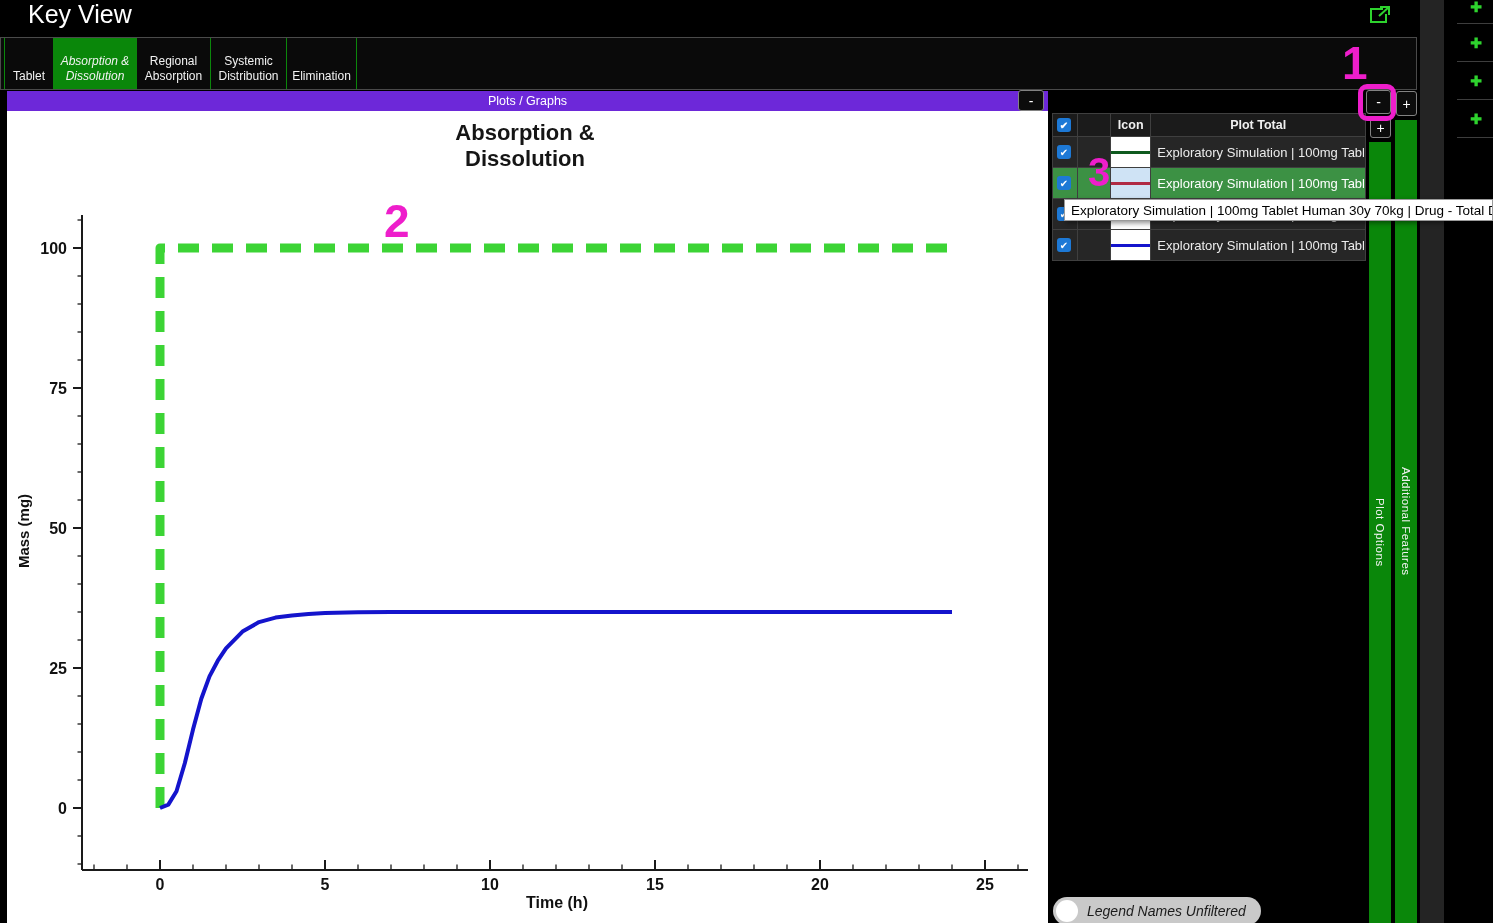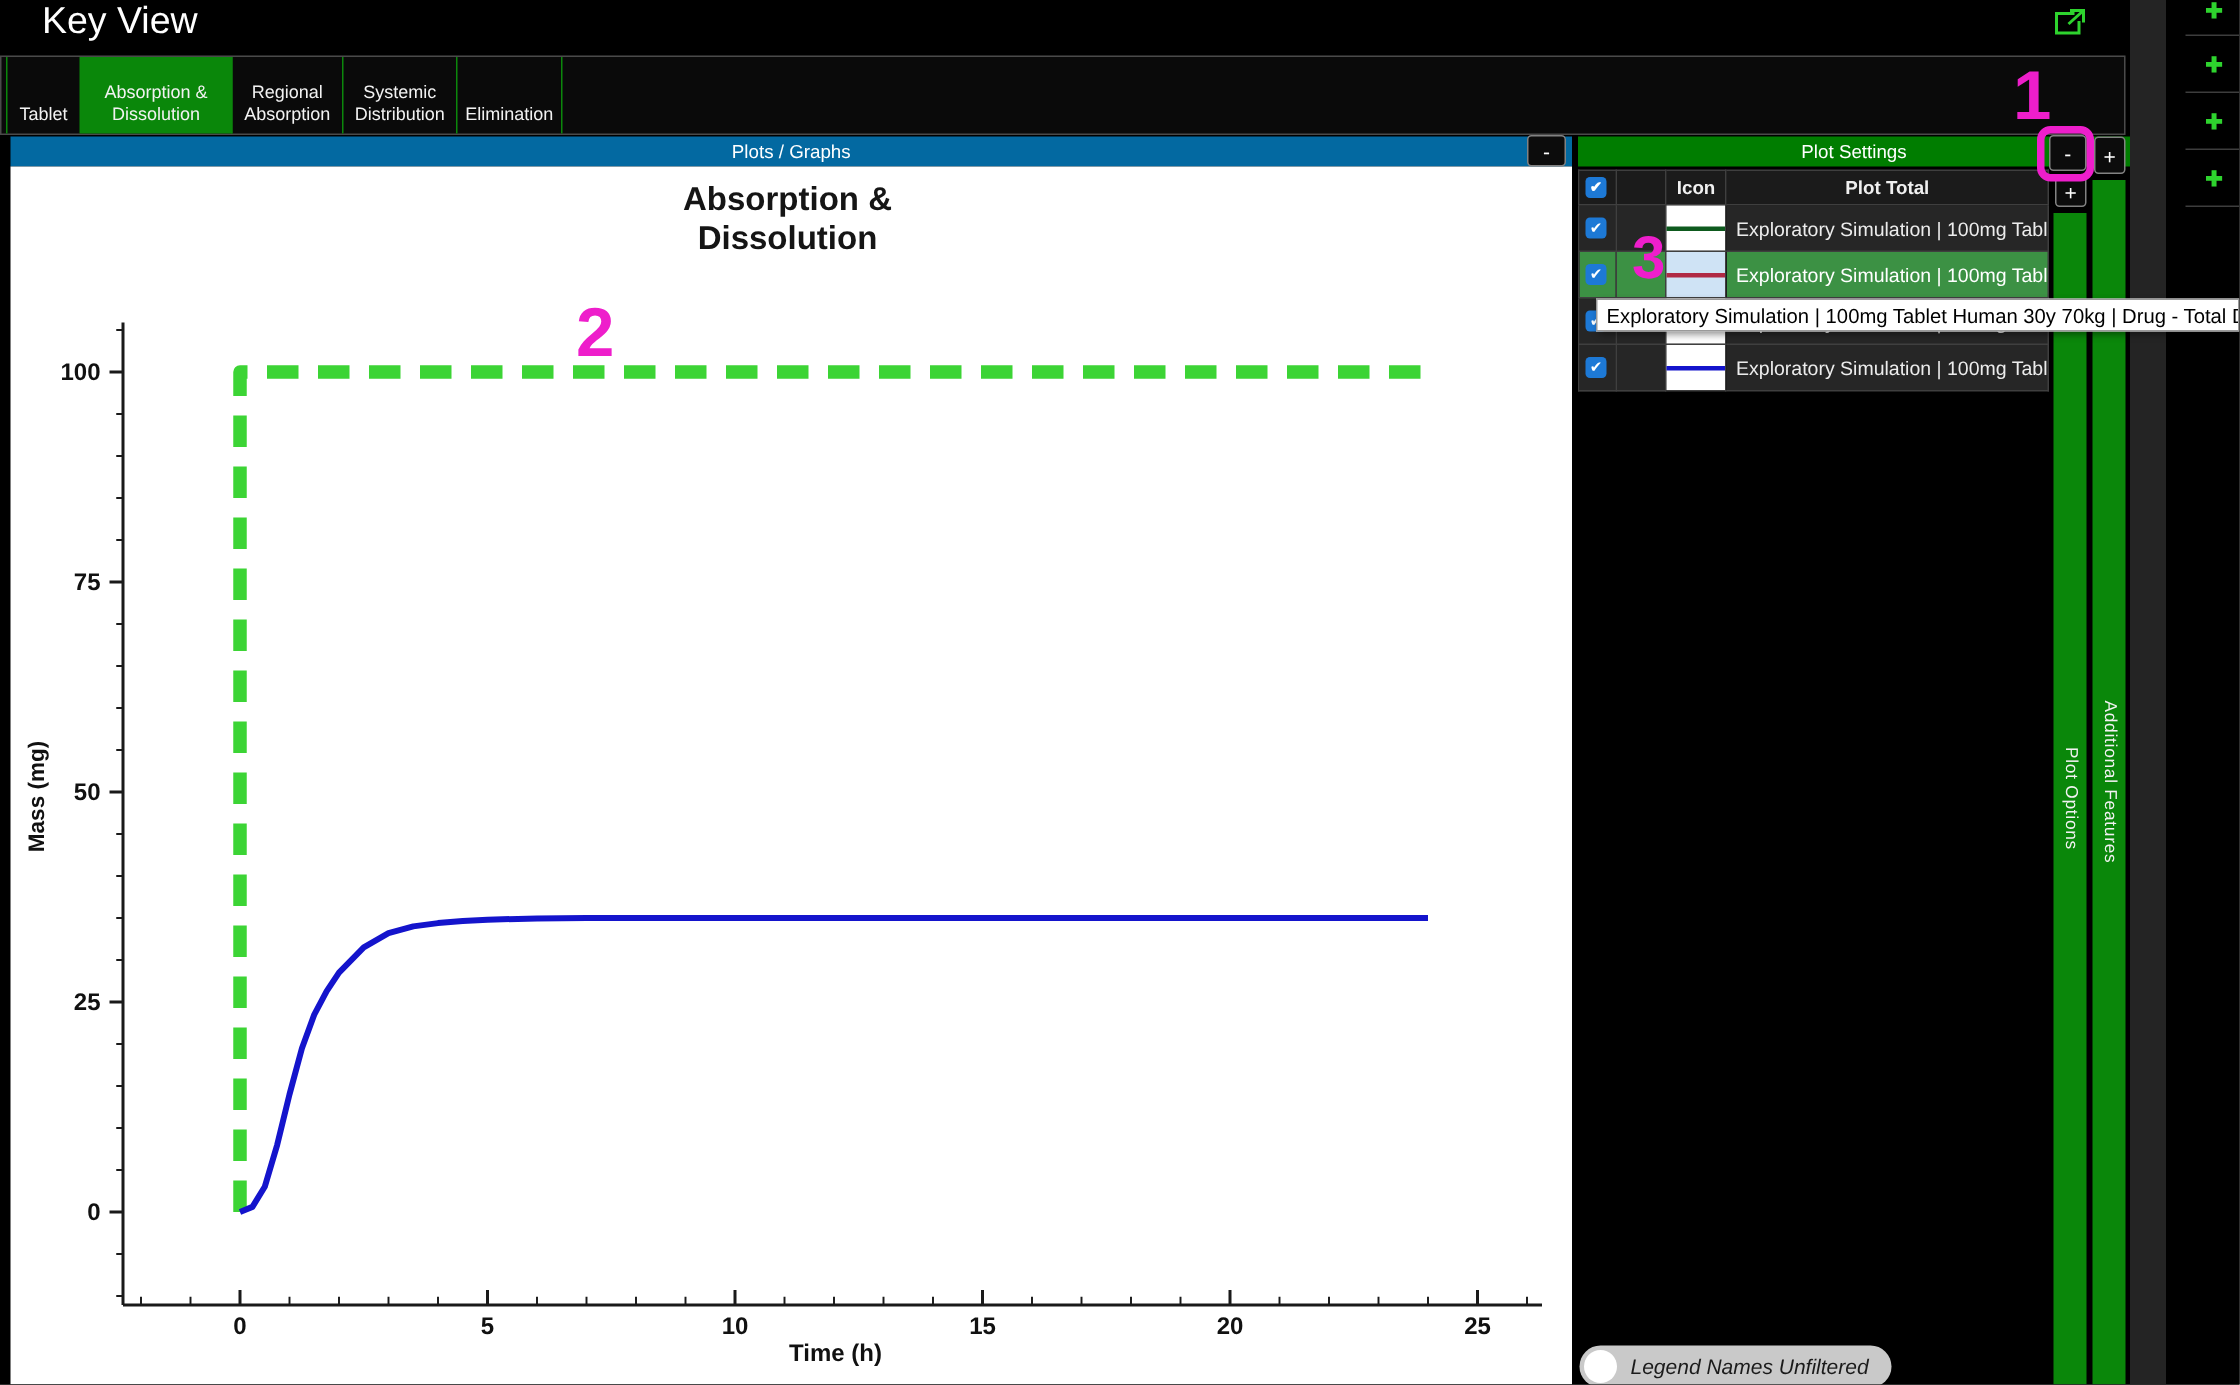--- a/index.html
+++ b/index.html
@@ -11,24 +11,24 @@
   .export-icon{position:absolute;left:1367px;top:4px;cursor:pointer;}
 
   
   .tabstrip{position:absolute;left:0;top:37px;width:1417px;height:53px;background:#0a0a0a;
             border:1px solid #4a4a4a;box-sizing:border-box;display:flex;align-items:stretch;padding-left:3px;}
   .tab{display:flex;align-items:flex-end;justify-content:center;text-align:center;
        color:#f2f2f2;font-size:12px;line-height:1.25;padding:3px 6px 5px 6px;
        border-right:1px solid #0b870b;cursor:pointer;box-sizing:border-box;}
   .tab:first-child{border-left:1px solid #0b870b;}
   .tab.active{background:#0a870a;}
-  .t1{width:50px;}.t2{width:101px;}.t3{width:74px;}.t4{width:76px;}.t5{width:70px;}
-
-  
-  .plots-header{position:absolute;left:7px;top:91px;width:1041px;height:20px;background:#0369a1;
+  .t1{width:50px;}.t2{width:83px;font-style:italic;}.t3{width:74px;}.t4{width:76px;}.t5{width:70px;}
+
+  
+  .plots-header{position:absolute;left:7px;top:91px;width:1041px;height:20px;background:#6d28d9;
                 color:#fff;font-size:12.5px;display:flex;align-items:center;justify-content:center;}
   .btn{position:absolute;background:#0c0c0c;border:1px solid #828282;border-radius:3px;color:#fff;
        font-size:14px;line-height:1;display:flex;align-items:center;justify-content:center;
        cursor:pointer;box-sizing:border-box;padding:0;font-family:"Liberation Sans",sans-serif;}
   .minus-plots{left:1018px;top:90px;width:26px;height:21px;z-index:5;}
   .plot-area{position:absolute;left:7px;top:111px;width:1041px;height:812px;background:#fff;}
 
   
   .tick{font:bold 16px "Liberation Sans",sans-serif;fill:#111;}
   .ctitle{font:bold 22px "Liberation Sans",sans-serif;fill:#151515;}
@@ -187,23 +187,20 @@
         <text x="60" y="142.5" text-anchor="end" class="tick">100</text>
         <path d="M153.0 697.0 L153.0 137.0 L945.0 137.0" fill="none" stroke="#3cd435" stroke-width="9" stroke-linejoin="round" stroke-linecap="butt" stroke-dasharray="21 13"></path>
         <path d="M153.0 697.0 L161.3 693.6 L169.5 680.2 L177.8 652.2 L186.0 618.6 L194.3 587.8 L202.5 565.4 L210.8 549.7 L219.0 537.4 L235.5 520.6 L252.0 511.1 L268.5 506.6 L285.0 504.4 L301.5 503.0 L318.0 502.1 L351.0 501.3 L384.0 501.0 L417.0 501.0 L483.0 501.0 L549.0 501.0 L615.0 501.0 L681.0 501.0 L747.0 501.0 L813.0 501.0 L879.0 501.0 L945.0 501.0" fill="none" stroke="#1414cc" stroke-width="4" stroke-linejoin="round" stroke-linecap="butt"></path>
         <text x="518" y="29" text-anchor="middle" class="ctitle">Absorption &amp;</text>
         <text x="518" y="55" text-anchor="middle" class="ctitle">Dissolution</text>
         <text x="550" y="786" text-anchor="middle" dominant-baseline="hanging" class="clabel">Time (h)</text>
         <text transform="translate(22 420) rotate(-90)" text-anchor="middle" class="clabel2">Mass (mg)</text>
       </svg>
   </div>
 
-  <div class="ps-header">
-    <span>Plot Settings</span>
-  </div>
   <button class="btn ps-minus">-</button>
   <button class="btn ps-plus">+</button>
   <button class="btn ps-add">+</button>
 
   <table class="ps-table">
     <thead>
       <tr>
         <th class="c-check">
             <span class="checkbox">
               <span>✔</span>

